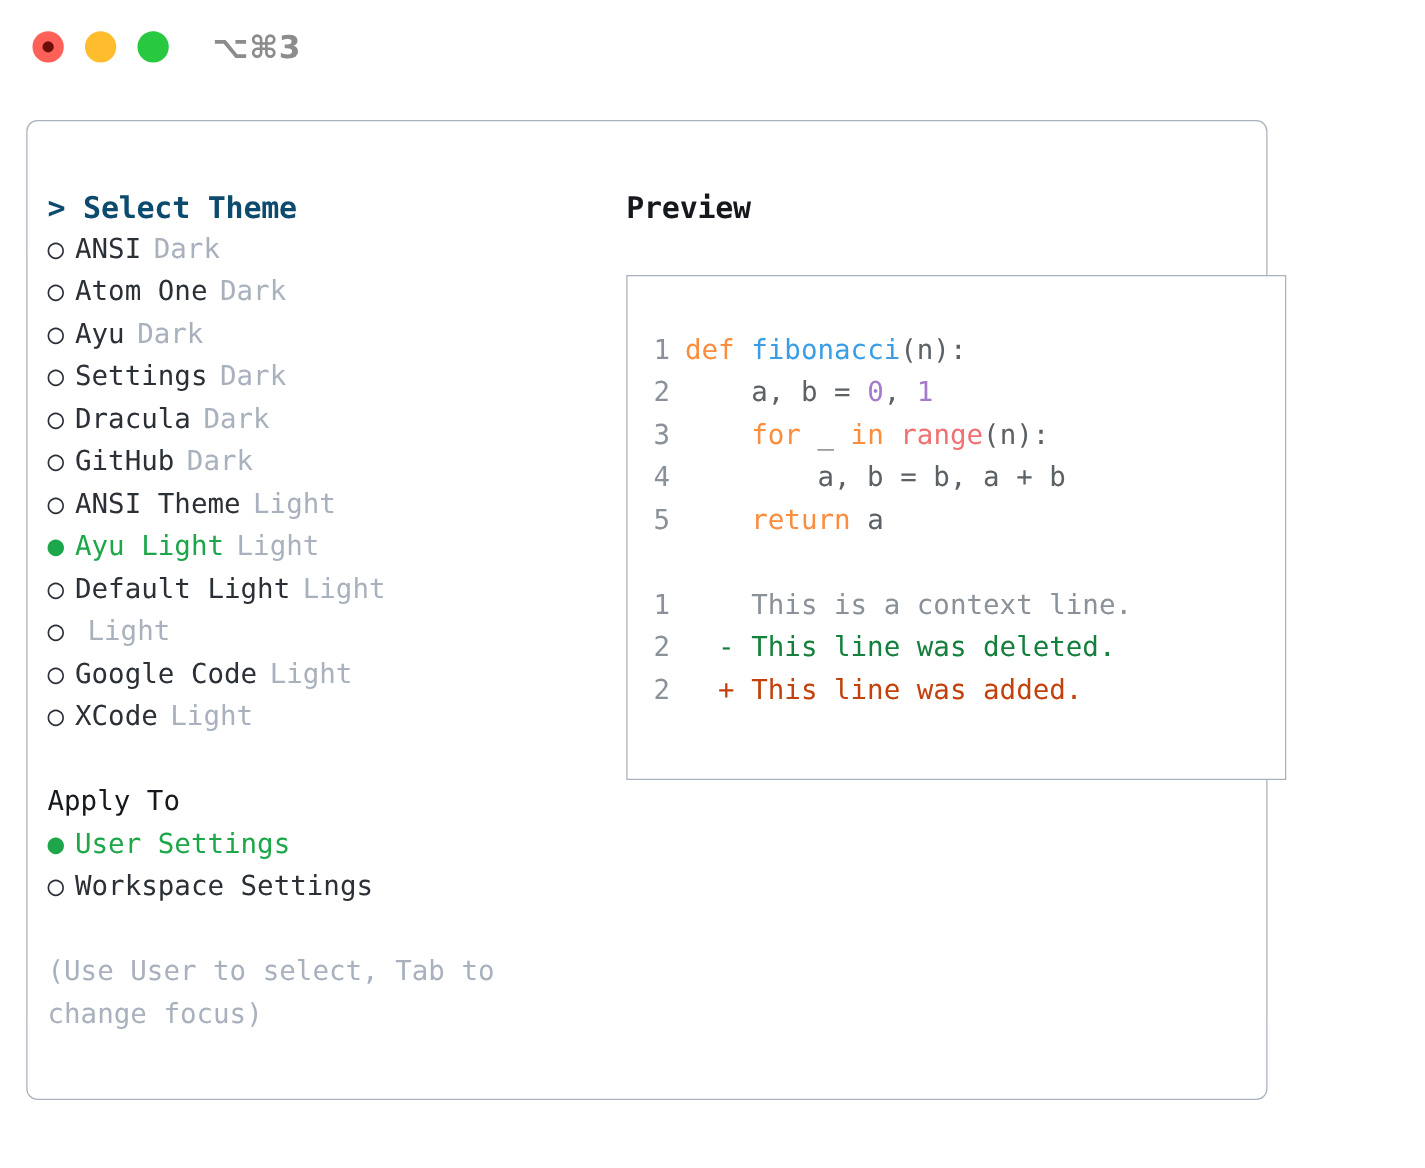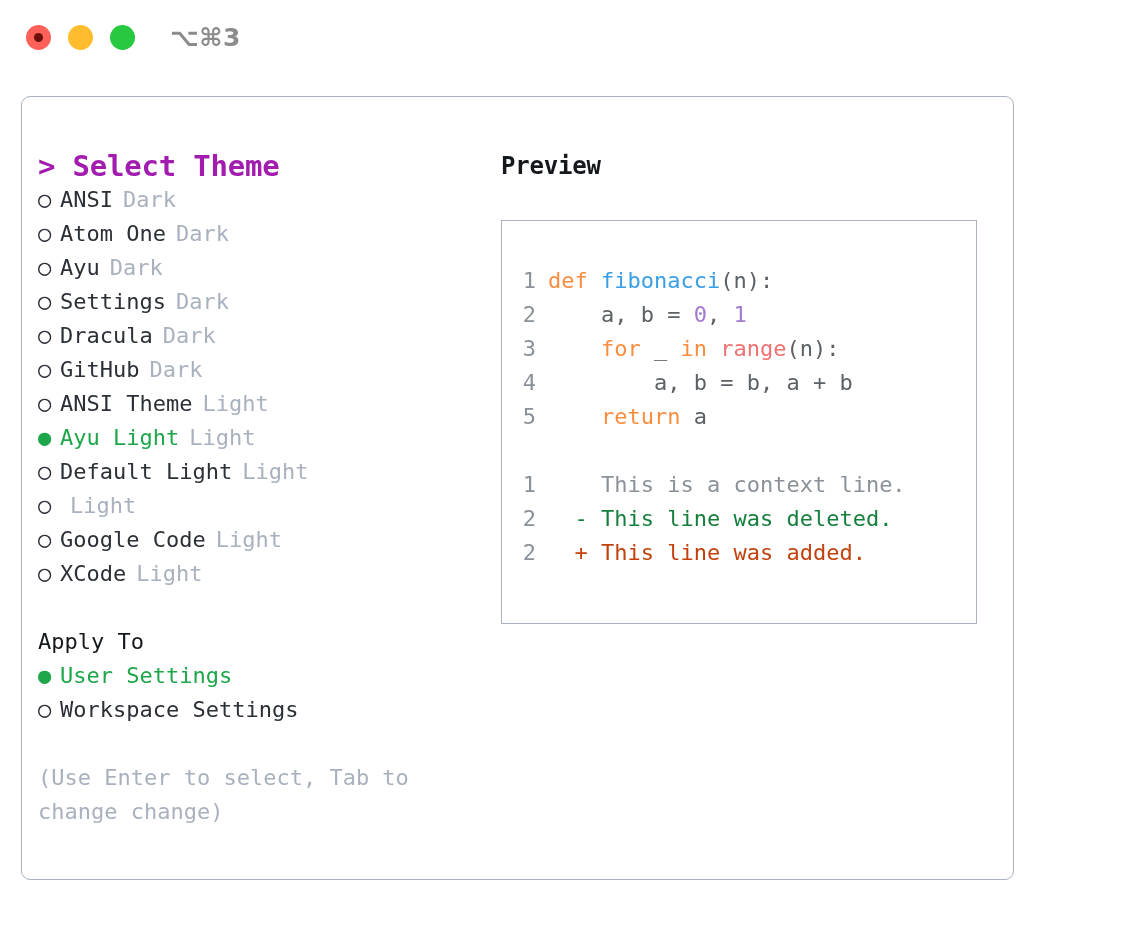--- a/index.html
+++ b/index.html
@@ -92,23 +92,23 @@
   }
 
   
   .col-left {
     position: absolute;
     left: 16px;
     top: 52px;
     width: 450px;
   }
   .section-head {
-    font-size: 29px;
+    font-size: 24px;
     font-weight: 700;
-    color: #a21caf;
+    color: #0c4a6e;
     letter-spacing: -0.2px;
     white-space: nowrap;
     line-height: 34px;
   }
   .opt-list { margin-top: 0; }
   .opt {
     display: flex;
     align-items: baseline;
     line-height: 34px;
     white-space: nowrap;
@@ -154,21 +154,21 @@
   }
   .preview-title {
     font-size: 24px;
     font-weight: 700;
     color: #15181C;
     line-height: 34px;
     letter-spacing: -0.2px;
   }
   .preview-box {
     margin-top: 37px;
-    width: 476px;
+    width: 528px;
     height: 404px;
     border: 1.6px solid #A9B2BD;
     box-sizing: border-box;
     background: #ffffff;
     position: relative;
   }
   .code {
     position: absolute;
     left: 18px;
     top: 43px;
@@ -286,21 +286,21 @@
             <div class="opt selected">
               <span class="bullet on">●</span>
               <span class="opt-label">User Settings</span>
             </div>
             <div class="opt">
               <span class="bullet">○</span>
               <span class="opt-label">Workspace Settings</span>
             </div>
           </div>
 
-        <div class="hint">(Use Enter to select, Tab to change change)</div>
+        <div class="hint">(Use User to select, Tab to change focus)</div>
       </div>
 
       <div class="col-right">
         <div class="preview-title">Preview</div>
         <div class="preview-box">
           <div class="code" id="code-block"><div class="code-line"><span class="ln">1</span><span class="kw">def </span><span class="fn">fibonacci</span><span class="pl">(n):</span></div><div class="code-line"><span class="ln">2</span><span class="pl">    a, b = </span><span class="num">0</span><span class="pl">, </span><span class="num">1</span></div><div class="code-line"><span class="ln">3</span><span class="pl">    </span><span class="kw">for</span><span class="pl"> _ </span><span class="kw">in</span><span class="pl"> </span><span class="call">range</span><span class="pl">(n):</span></div><div class="code-line"><span class="ln">4</span><span class="pl">        a, b = b, a + b</span></div><div class="code-line"><span class="ln">5</span><span class="pl">    </span><span class="kw">return</span><span class="pl"> a</span></div><div class="blank-row"></div><div class="code-line"><span class="ln">1</span><span class="d-ctx">    This is a context line.</span></div><div class="code-line"><span class="ln">2</span><span class="d-del">  - This line was deleted.</span></div><div class="code-line"><span class="ln">2</span><span class="d-add">  + This line was added.</span></div></div>
         </div>
       </div>
 
     </div>

